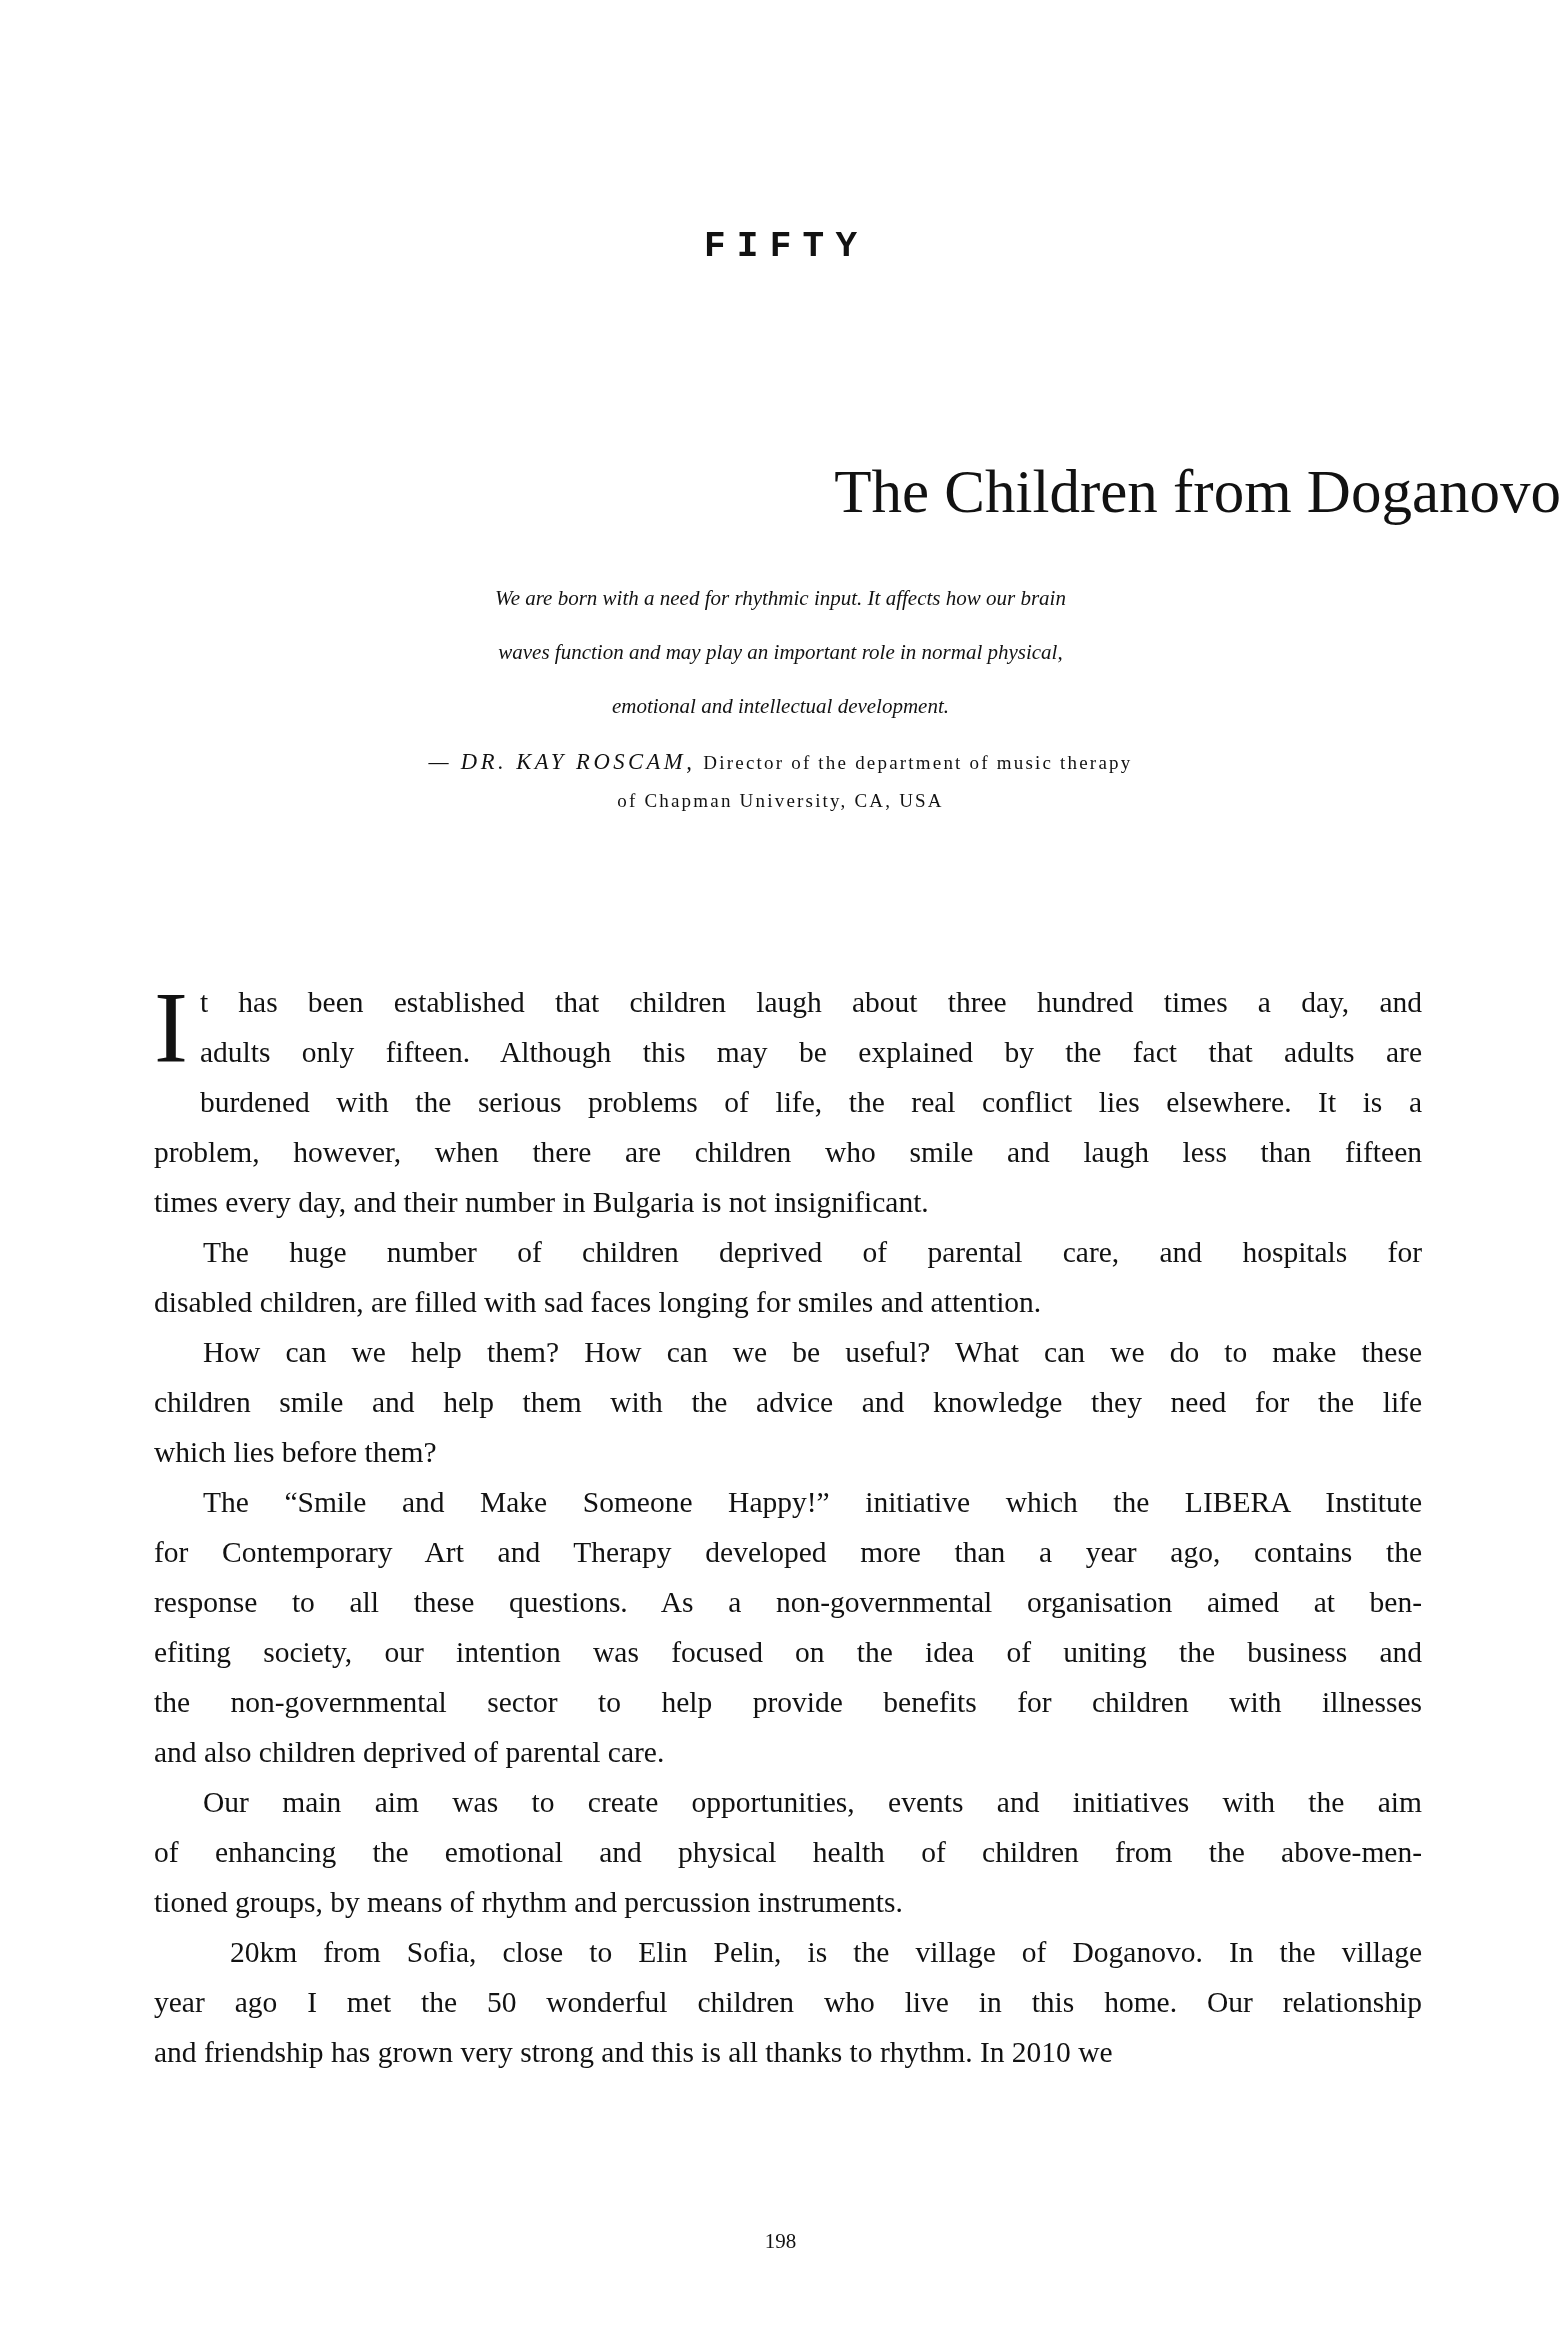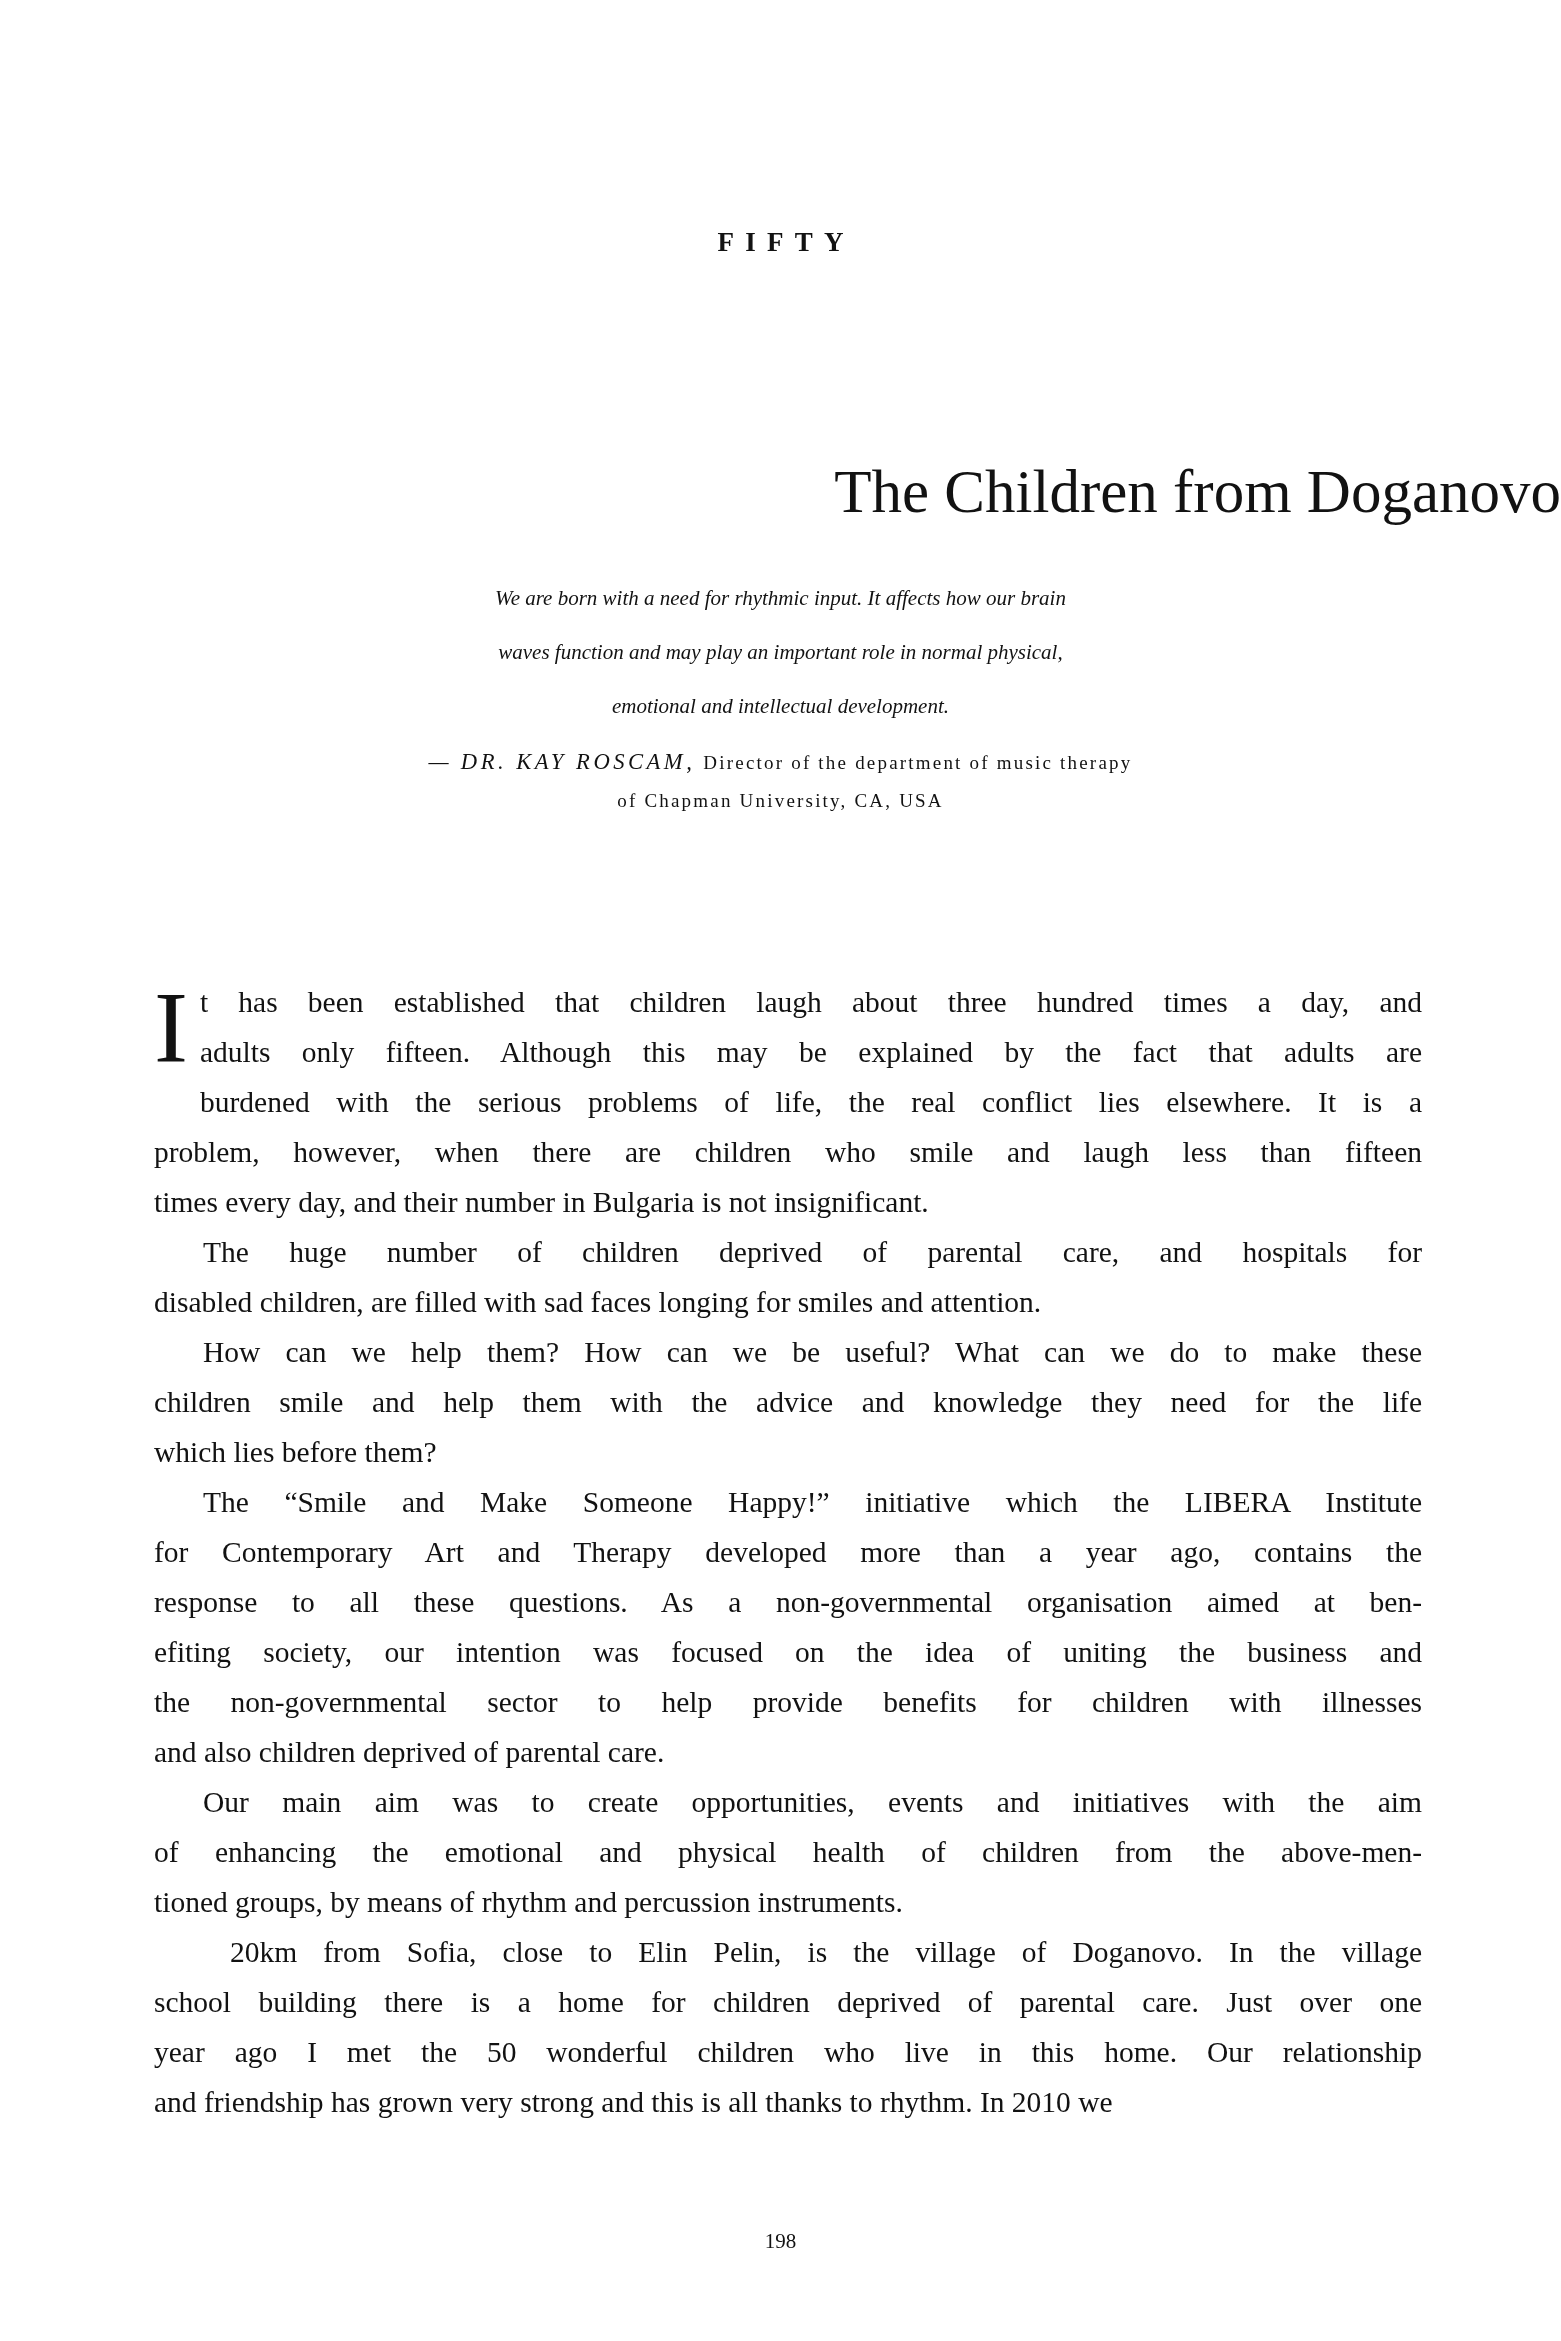--- a/index.html
+++ b/index.html
@@ -12,25 +12,26 @@
     color: #121212;
     font-family: "Liberation Serif", "DejaVu Serif", serif;
     overflow: hidden;
   }
   .chapter-number {
     position: absolute;
     top: 229px;
     left: 0;
     width: 100%;
     text-align: center;
-    font-size: 27px;
+    font-size: 36px;
     font-weight: bold;
     letter-spacing: 11.3px;
     text-indent: 11.3px; 
     line-height: 1;
+    font-family: Liberation Mono, monospace;
   }
   .page-title {
     position: absolute;
     top: 461px;
     left: 0;
     width: 100%;
     text-align: right;
     font-size: 61px;
     font-weight: normal;
     line-height: 1;
@@ -155,21 +156,20 @@
         <div class="bline">the non-governmental sector to help provide benefits for children with illnesses</div>
         <div class="bline lastline">and also children deprived of parental care.</div>
       </div>
       <div class="body-paragraph indent-normal">
         <div class="bline">Our main aim was to create opportunities, events and initiatives with the aim</div>
         <div class="bline">of enhancing the emotional and physical health of children from the above-men-</div>
         <div class="bline lastline">tioned groups, by means of rhythm and percussion instruments.</div>
       </div>
       <div class="body-paragraph indent-large">
         <div class="bline">20km from Sofia, close to Elin Pelin, is the village of Doganovo. In the village</div>
-        <div class="bline">school building there is a home for children deprived of parental care. Just over one</div>
         <div class="bline">year ago I met the 50 wonderful children who live in this home. Our relationship</div>
         <div class="bline lastline">and friendship has grown very strong and this is all thanks to rhythm. In 2010 we</div>
       </div>
     </div>
 
   <div class="page-number">198</div>
 
 </div>
 
 

